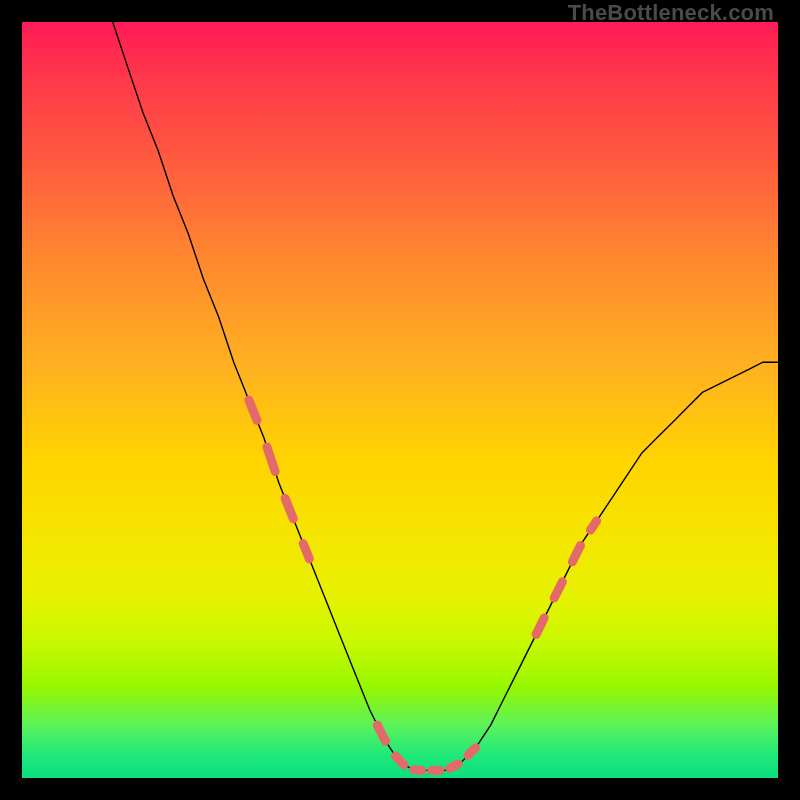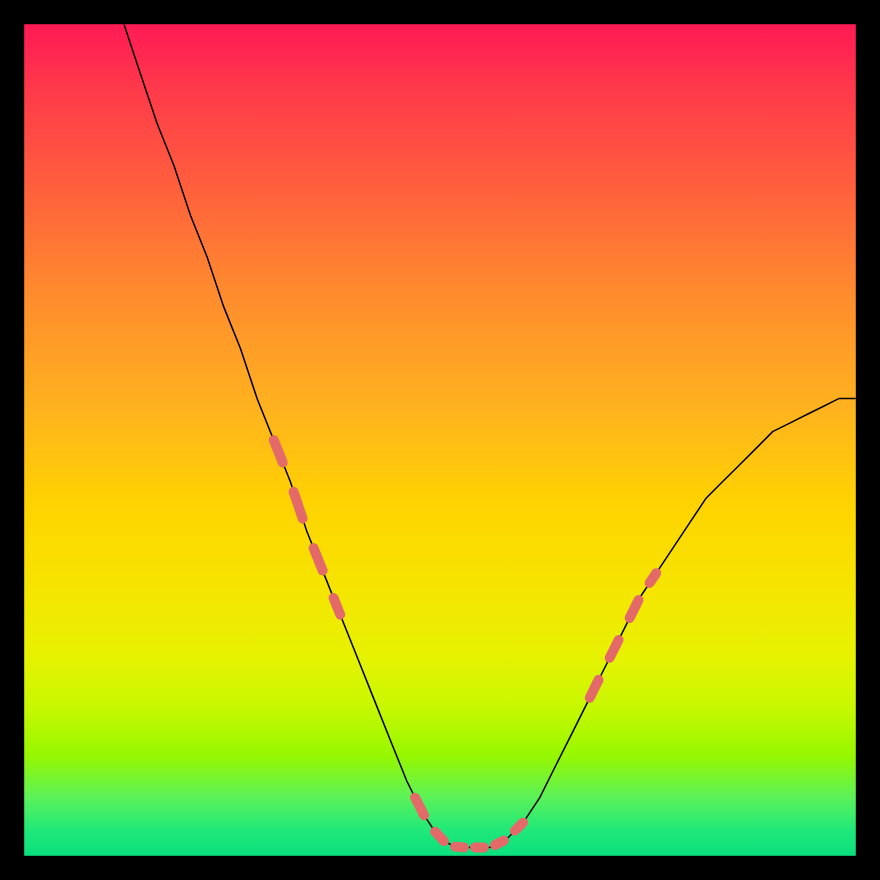--- a/index.html
+++ b/index.html
@@ -79,13 +79,14 @@
       <path id="mainCurve" class="curve-path" d="M90.7 0.0 L105.8 45.4 L121.0 90.7 L136.1 128.5 L151.2 173.9 L166.3 211.7 L181.4 257.0 L196.6 294.8 L211.7 340.2 L226.8 378.0 L241.9 415.8 L257.0 461.2 L272.2 499.0 L287.3 536.8 L302.4 574.6 L317.5 612.4 L332.6 650.2 L347.8 688.0 L362.9 718.2 L378.0 740.9 L393.1 748.4 L408.2 748.4 L423.4 748.4 L438.5 740.9 L453.6 725.8 L468.7 703.1 L483.8 672.8 L499.0 642.6 L514.1 612.4 L529.2 582.1 L544.3 551.9 L559.4 521.6 L574.6 499.0 L589.7 476.3 L604.8 453.6 L619.9 430.9 L635.0 415.8 L650.2 400.7 L665.3 385.6 L680.4 370.4 L695.5 362.9 L710.6 355.3 L725.8 347.8 L740.9 340.2 L756.0 340.2"></path>
 
       <g id="dashGroup">
           <path class="dash-path" d="M226.8 378.0 L235.0 398.4 M244.9 424.9 L253.1 449.4 M263.1 476.3 L271.3 496.7 M281.2 521.6 L287.3 536.8"></path>
           <path class="dash-path" d="M355.3 703.1 L363.5 719.1 M373.5 734.1 L381.6 742.7 M391.6 747.7 L399.8 748.4 M409.8 748.4 L417.9 748.4 M427.9 746.2 L436.1 742.1 M446.0 733.3 L453.6 725.8"></path>
           <path class="dash-path" d="M514.1 612.4 L522.2 596.0 M532.2 576.1 L540.4 559.7 M550.4 539.8 L558.5 523.5 M568.5 508.0 L574.6 499.0"></path>
         </g>
     </svg>
 
   </div>
+  <div class="watermark">TheBottleneck.com</div>
 </div>
 
 </body></html>

